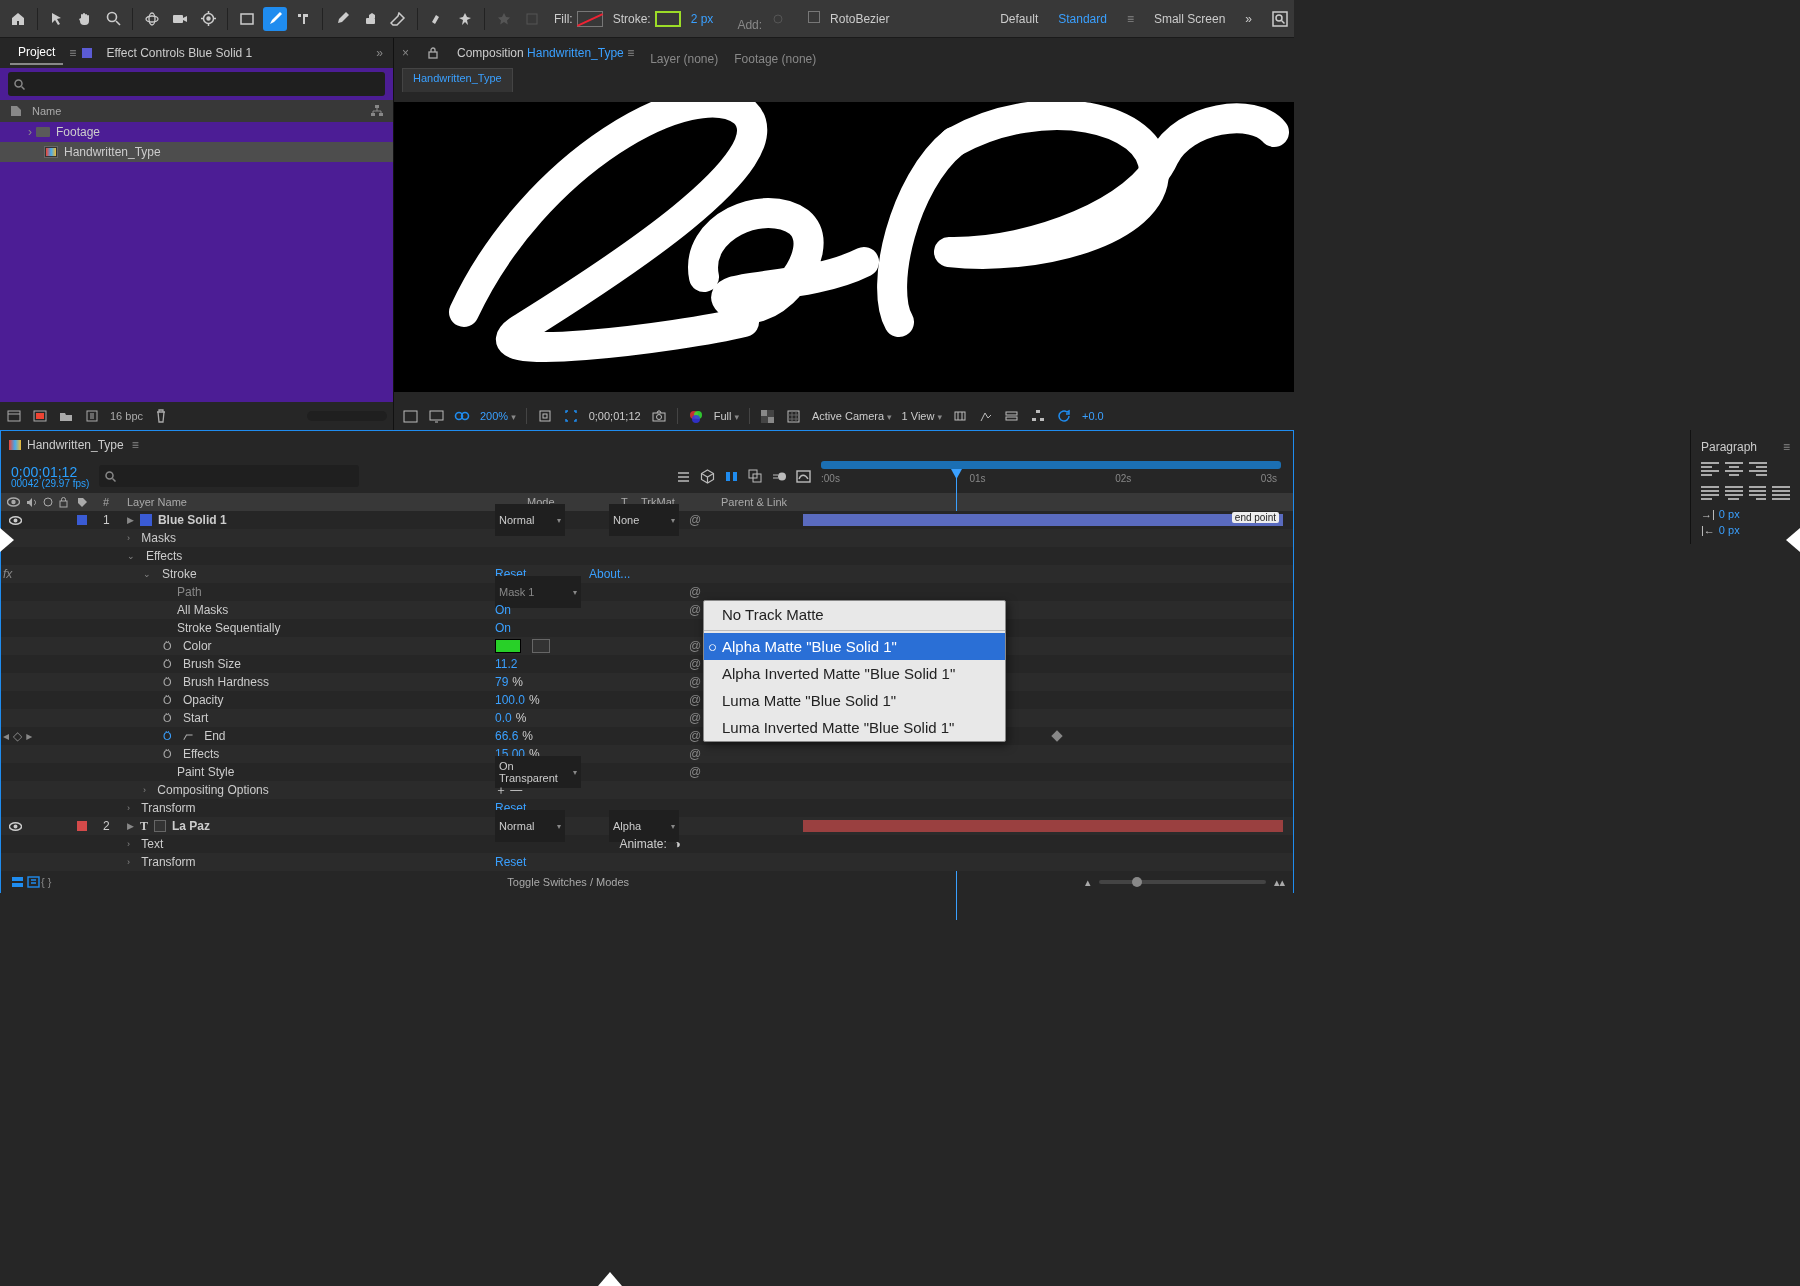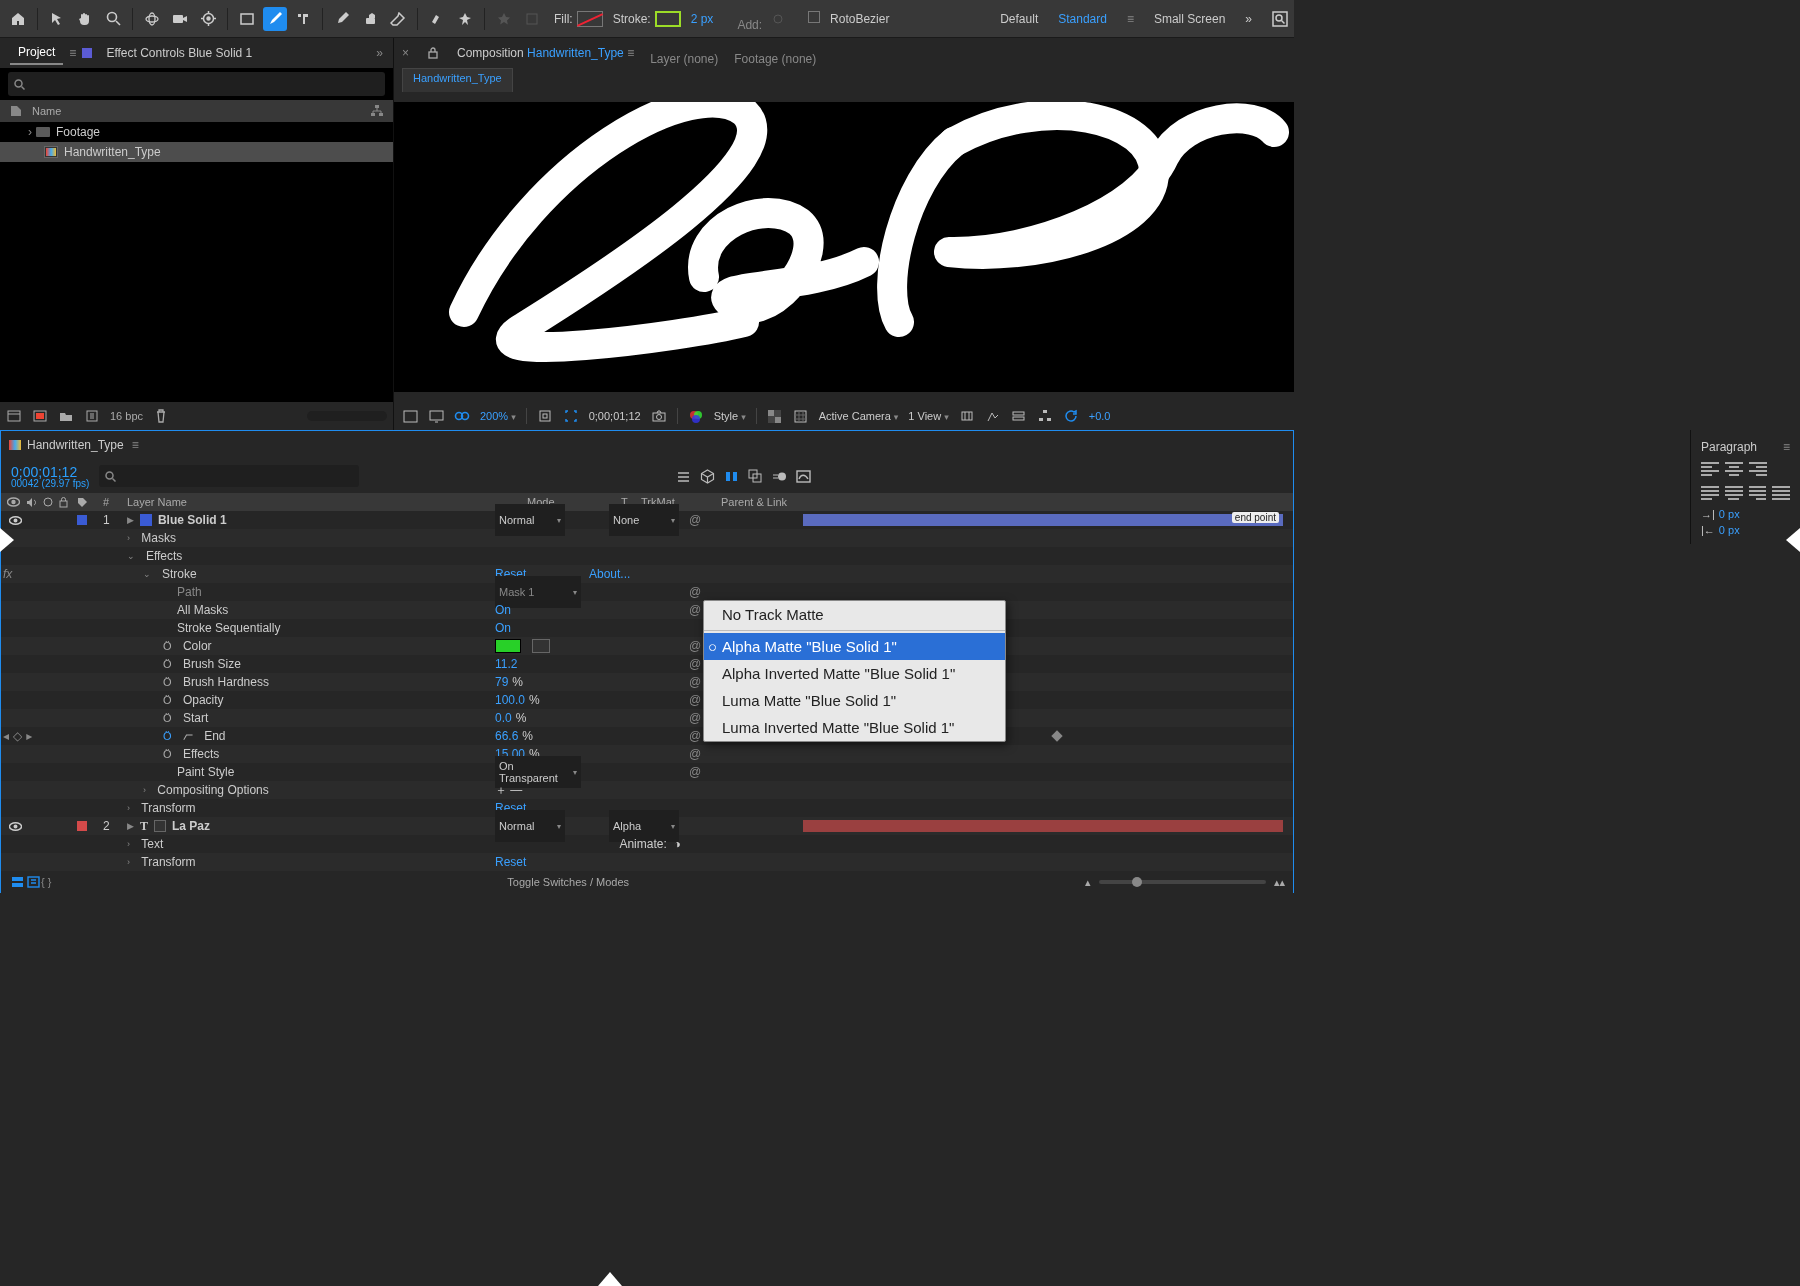--- a/index.html
+++ b/index.html
@@ -12,21 +12,21 @@
 .tb-sep { width: 1px; height: 22px; background: #222; margin: 0 3px; }
 .tb-label { color: #ccc; font-size: 12px; margin-left: 6px; }
 .swatch   { width: 26px; height: 16px; border: 1px solid #777; position: relative; }
 .swatch.no-fill::after { content:""; position:absolute; left:-2px; right:-2px; top:7px; border-top:2px solid #e23; transform:rotate(-25deg); }
 .swatch.green { border: 2px solid #9cdc27; background:#383838; }
 .check { width: 12px; height: 12px; border:1px solid #777; display:inline-block; }
 .topbar .right { margin-left: auto; display:flex; align-items:center; gap:20px; }
 
 
 .work { display: flex; height: 392px; }
-.project-panel { width: 398px; background: #000000; border-right: 1px solid #111; display:flex; flex-direction:column; }
+.project-panel { width: 398px; background: #4c1d95; border-right: 1px solid #111; display:flex; flex-direction:column; }
 .panel-tabs { display:flex; align-items:center; height: 30px; padding: 0 10px; font-size: 12px; background:#262626; }
 .panel-tab { padding: 4px 8px; }
 .panel-tab.active { color:#fff; border-bottom: 2px solid #888; }
 .panel-tabs .sqicon { width:10px; height:10px; background:#5b5bd4; margin-right:6px; display:inline-block; }
 .proj-info { display:flex; padding: 6px 6px 14px; gap:10px; }
 .proj-thumb { width:105px; height:62px; background:#000; border:1px solid #444; }
 .proj-meta { font-size:11px; color:#bbb; line-height:16px; }
 .proj-search { margin: 4px 8px; height:24px; background:#1f1f1f; border-radius:3px; display:flex; align-items:center; padding:0 6px; color:#888; font-size:11px;}
 .proj-head { display:flex; align-items:center; height:22px; background:#383838; padding:0 10px; font-size:11px; color:#aaa;}
 .proj-head span:first-child { width:22px; }
@@ -414,21 +414,21 @@
           </svg>
         </span>
       <span class="vf-sep"></span>
       <span class="ic">
           <svg width="14" height="14">
             <circle cx="5" cy="6" r="4" fill="#e33" opacity=".8"></circle>
             <circle cx="9" cy="6" r="4" fill="#3e3" opacity=".8"></circle>
             <circle cx="7" cy="10" r="4" fill="#33e" opacity=".8"></circle>
           </svg>
         </span>
-      <span class="chev">Style</span>
+      <span class="chev">Full</span>
       <span class="vf-sep"></span>
       <span class="ic">
           <svg width="13" height="13" fill="#888">
             <rect width="13" height="13" fill="#444"></rect>
             <rect x="0" y="0" width="6" height="6"></rect>
             <rect x="7" y="7" width="6" height="6"></rect>
           </svg>
         </span>
       <span class="ic">
           <svg width="13" height="13" fill="none" stroke="#bbb">
@@ -522,20 +522,30 @@
             </svg>
           </span>
         <span class="ic">
             <svg width="15" height="13" fill="none" stroke="#bbb" stroke-width="1.4">
               <rect x="1" y="1" width="13" height="11"></rect>
               <path d="M3 9c2-5 6-5 9 0"></path>
             </svg>
           </span>
       </div>
     </div>
+    <div class="ruler">
+      <div class="ruler-bar"></div>
+      <div class="ruler-ticks">
+        <span>:00s</span>
+        <span>01s</span>
+        <span>02s</span>
+        <span>03s</span>
+      </div>
+      <div class="playhead"></div>
+    </div>
   </div>
 
   <div class="colhead">
     <div style="width:72px;gap:6px;padding-left:6px">
       <span>
           <svg width="13" height="10" fill="none" stroke="#aaa" stroke-width="1.4">
             <ellipse cx="6.5" cy="5" rx="6" ry="4"></ellipse>
             <circle cx="6.5" cy="5" r="1.5" fill="#aaa"></circle>
           </svg>
         </span>

